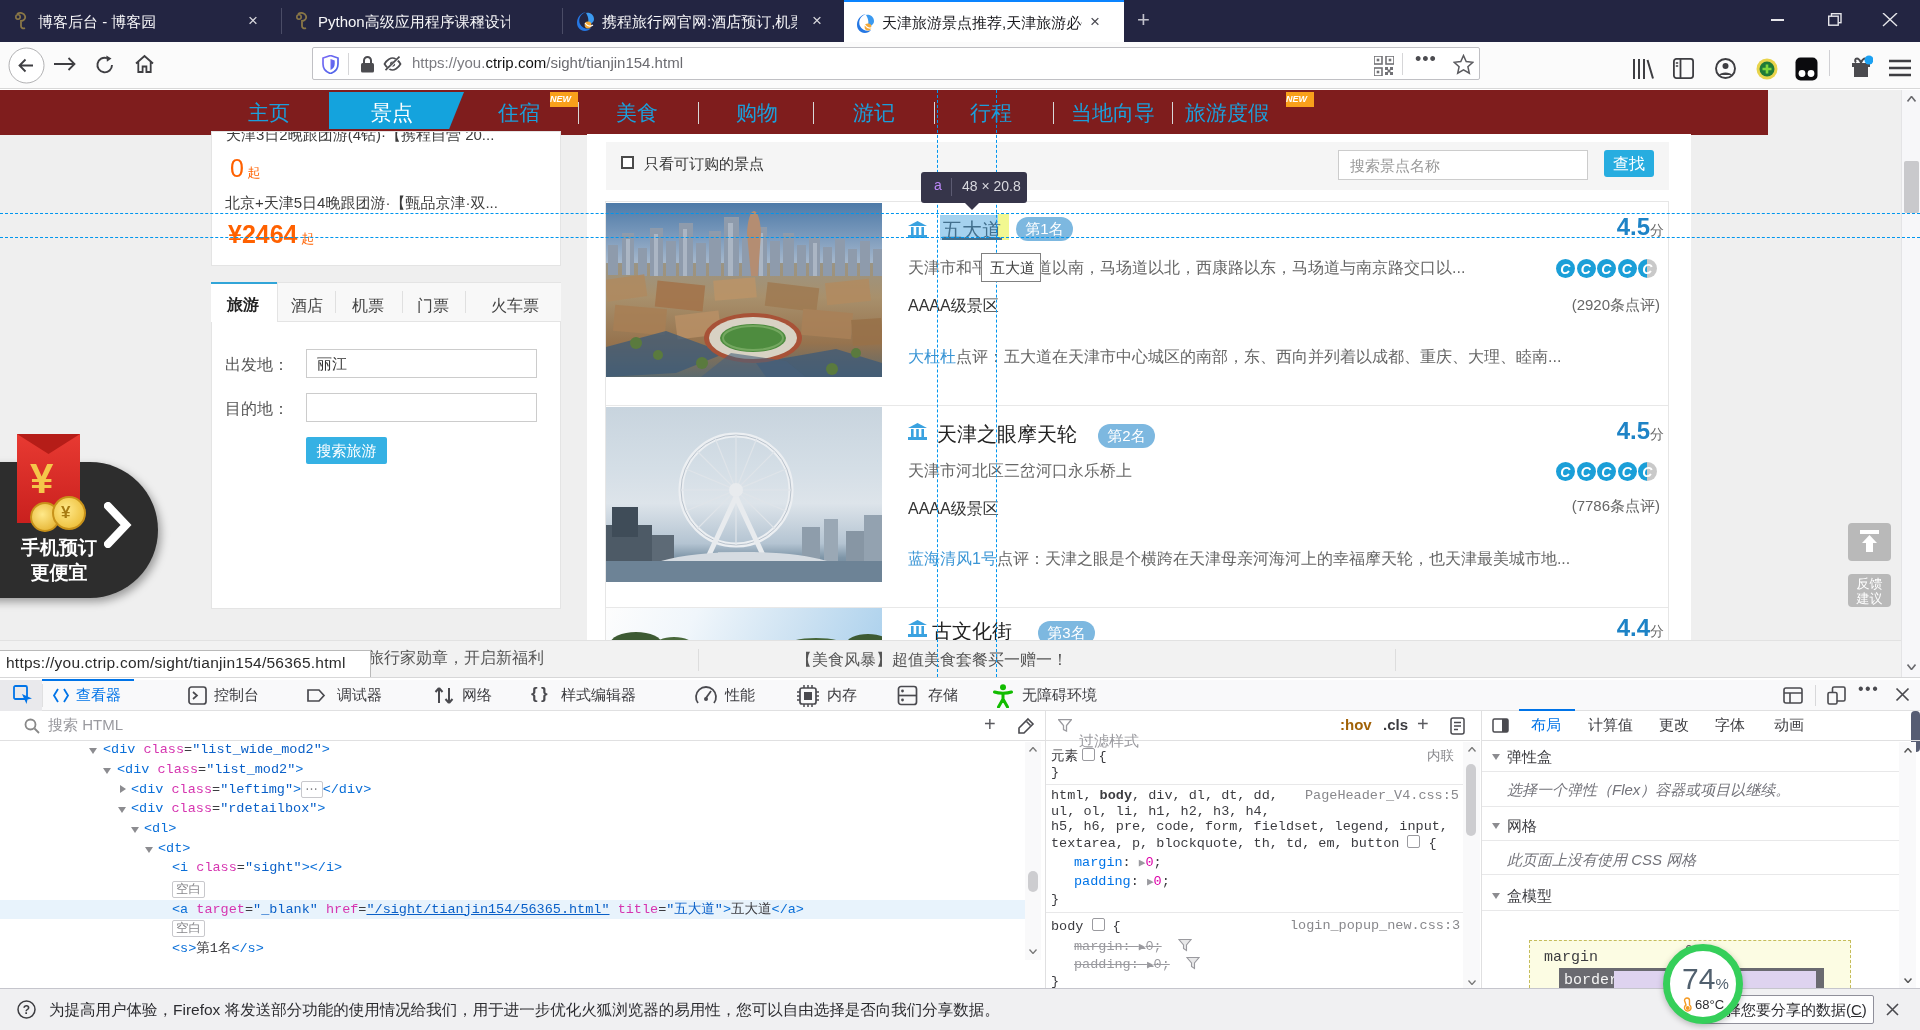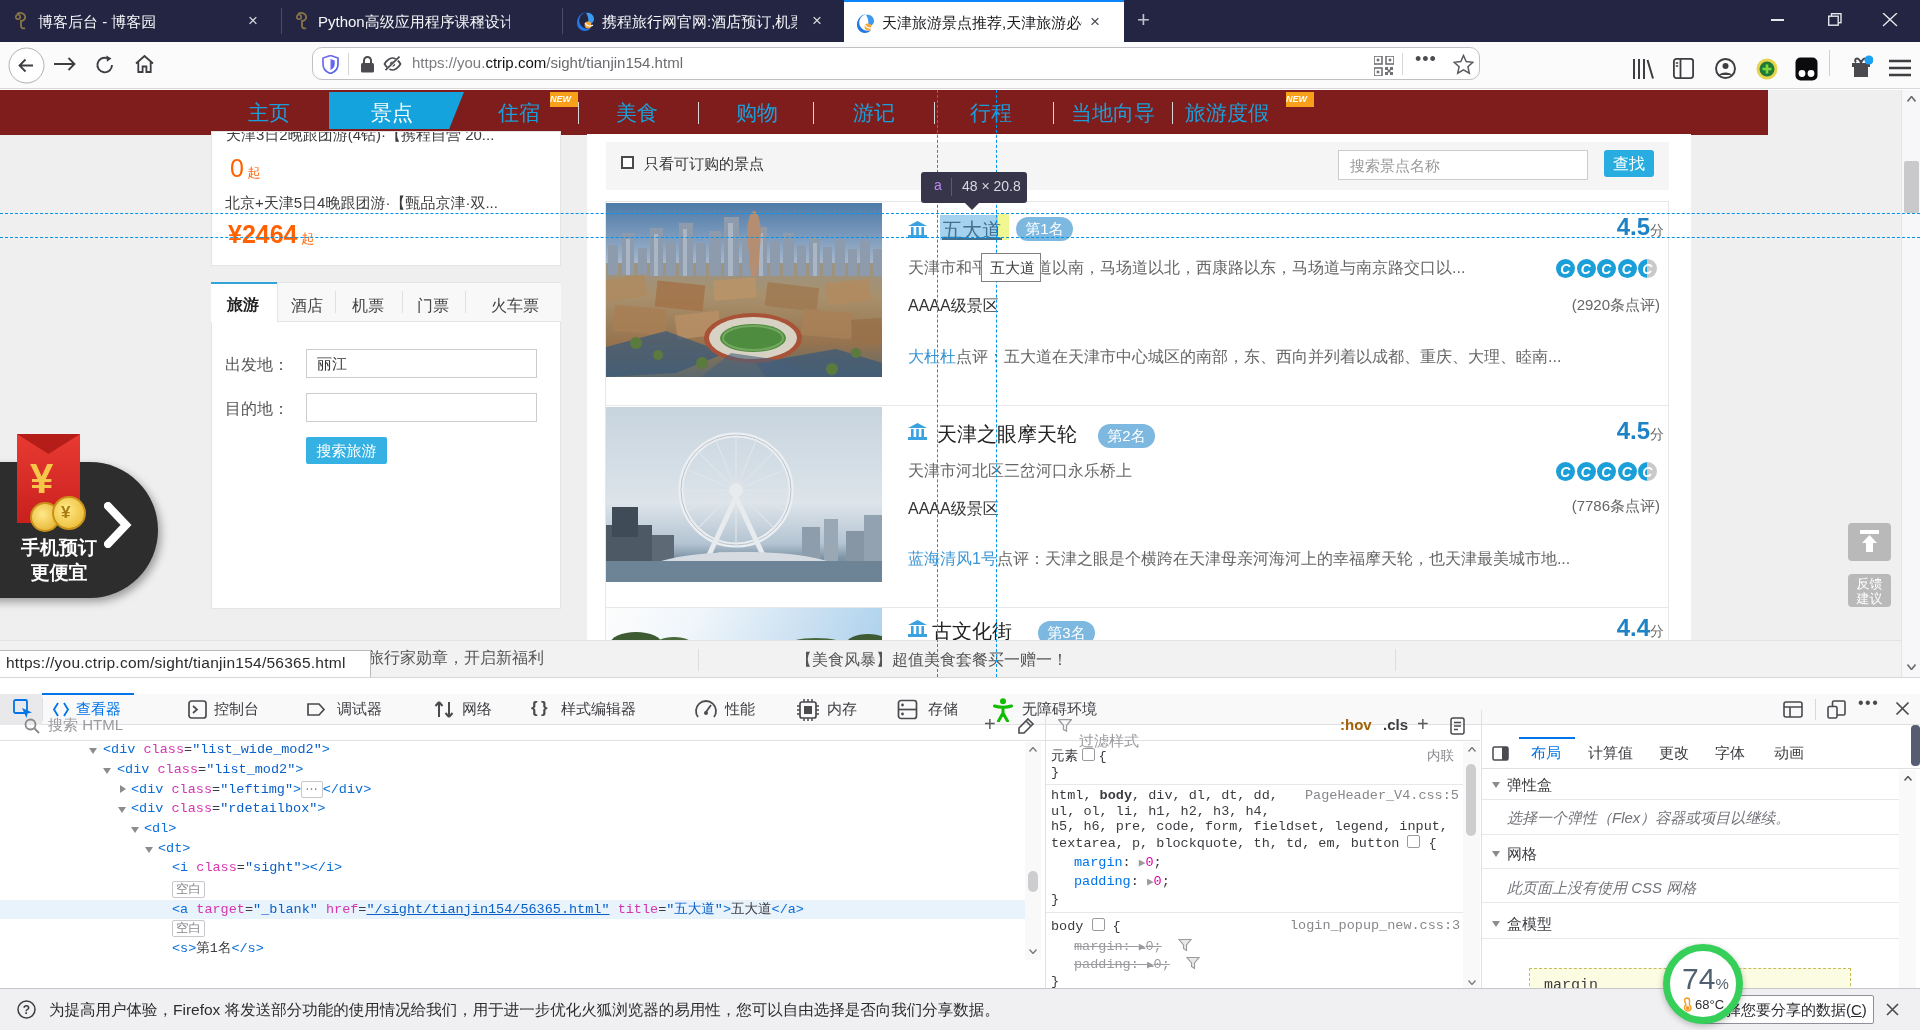--- a/index.html
+++ b/index.html
@@ -104,21 +104,21 @@
 
   <svg class="abs" style="left:95px;top:13px" width="20" height="20" viewBox="0 0 20 20">
       <path d="M17 10 A7.3 7.3 0 1 1 12 3.1" stroke="#3e3e42" stroke-width="1.9" fill="none"></path>
       <path d="M11.3 0.5 L16.5 3.4 L11.9 6.8 Z" fill="#3e3e42"></path>
     </svg>
 
   <svg class="abs" style="left:134px;top:12px" width="21" height="20" viewBox="0 0 21 20">
       <path d="M2 9.5 L10.5 2 L19 9.5 M4.3 8 V18 H8.6 V12.5 H12.4 V18 H16.7 V8" stroke="#3e3e42" stroke-width="1.8" fill="none"></path>
     </svg>
 
-  <div class="abs" style="left:312px;top:5px;width:1168px;height:33px;background:#fff;border:1px solid #c0c0c4;border-radius:10px;">
+  <div class="abs" style="left:312px;top:5px;width:1168px;height:33px;background:#fff;border:1px solid #c0c0c4;border-radius:2px;">
     <svg class="abs" style="left:9px;top:7px" width="17" height="19" viewBox="0 0 17 19">
         <defs>
           <linearGradient id="shld" x1="0" y1="0" x2="1" y2="1">
             <stop offset="0" stop-color="#7a6bf5"></stop>
             <stop offset="1" stop-color="#4a63e8"></stop>
           </linearGradient>
         </defs>
         <path d="M8.5 0.5 L16 3 V9 C16 14 12.5 17.3 8.5 18.5 C4.5 17.3 1 14 1 9 V3 Z" fill="none" stroke="url(#shld)" stroke-width="1.7"></path>
         <path d="M8.5 4 L12.7 5.4 V9 C12.7 12 10.8 14 8.5 15 Z" fill="url(#shld)"></path>
       </svg>
@@ -481,21 +481,21 @@
     <span class="abs" style="left:8px;top:5px;font-size:15px;color:#444;">五大道</span>
   </div>
 
   <div class="abs" style="left:0;top:560px;width:371px;height:42px;background:#fff;border:1px solid #b9b9b9;border-left:none;">
     <span class="abs" style="left:6px;top:3px;font-size:15.5px;letter-spacing:0.25px;color:#2b2b2b;white-space:nowrap;">https://you.ctrip.com/sight/tianjin154/56365.html</span>
   </div>
 </div>
 
 <div class="abs" id="devtools" style="left:0;top:677px;width:1920px;height:311px;background:#fff;font-size:15px;border-top:1px solid #d7d7d8;">
 
-  <div class="abs" style="left:0;top:16px;width:1920px;height:31px;background:#f9f9fa;border-bottom:1px solid #e0e0e1;">
+  <div class="abs" style="left:0;top:2px;width:1920px;height:31px;background:#f9f9fa;border-bottom:1px solid #e0e0e1;">
     <div class="abs" style="left:0;top:0;width:42px;height:31px;background:#e9e9ec;"></div>
     <svg class="abs" style="left:13px;top:5px" width="21" height="21" viewBox="0 0 21 21">
         <rect x="1" y="1" width="13" height="13" rx="1.5" fill="none" stroke="#0074e8" stroke-width="1.8"></rect>
         <path d="M9 9 L19 13.5 L14.5 14.5 L13.5 19 Z" fill="#0074e8"></path>
       </svg>
     <div class="abs" style="left:42px;top:4px;width:1px;height:23px;background:#e0e0e1;"></div>
     <div class="abs" style="left:42px;top:-1px;width:92px;height:2px;background:#0074e8;"></div>
     <svg class="abs" style="left:52px;top:7px" width="18" height="17" viewBox="0 0 18 17">
         <path d="M6 2 L2 8.5 L6 15 M12 2 L16 8.5 L12 15" stroke="#0074e8" stroke-width="1.8" fill="none"></path>
       </svg>
@@ -667,21 +667,21 @@
           <path d="M0.5 4.5 L4 0.5 L7.5 4.5" stroke="#777" stroke-width="1.3" fill="none"></path>
         </svg>
       <div class="abs" style="left:3px;top:22px;width:10px;height:72px;background:#cdcdd0;border-radius:5px;"></div>
       <svg class="abs" style="left:5px;top:238px" width="8" height="5" viewBox="0 0 8 5">
           <path d="M0.5 0.5 L4 4.5 L7.5 0.5" stroke="#777" stroke-width="1.3" fill="none"></path>
         </svg>
     </div>
   </div>
   <div class="abs" style="left:1481px;top:32px;width:1px;height:279px;background:#e0e0e1;"></div>
 
-  <div class="abs" style="left:1482px;top:32px;width:438px;height:281px;margin-top:28px;">
+  <div class="abs" style="left:1482px;top:32px;width:438px;height:281px;">
     <div class="abs" style="left:0;top:0;width:438px;height:31px;border-bottom:1px solid #e0e0e1;">
       <svg class="abs" style="left:10px;top:8px" width="17" height="15" viewBox="0 0 17 15">
           <rect x="1" y="1" width="15" height="13" rx="1.5" fill="none" stroke="#4a4a4f" stroke-width="1.5"></rect>
           <rect x="10" y="1" width="6" height="13" fill="#4a4a4f"></rect>
         </svg>
       <div class="abs" style="left:37px;top:-1px;width:56px;height:2px;background:#0074e8;"></div>
       <span class="abs" style="left:49px;top:6px;color:#0074e8;">布局</span>
       <span class="abs lyt" style="left:106px;">计算值</span>
       <span class="abs lyt" style="left:177px;">更改</span>
       <span class="abs lyt" style="left:233px;">字体</span>

